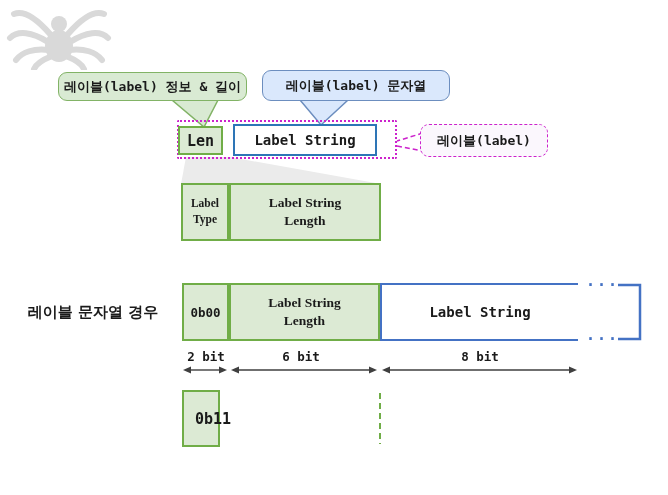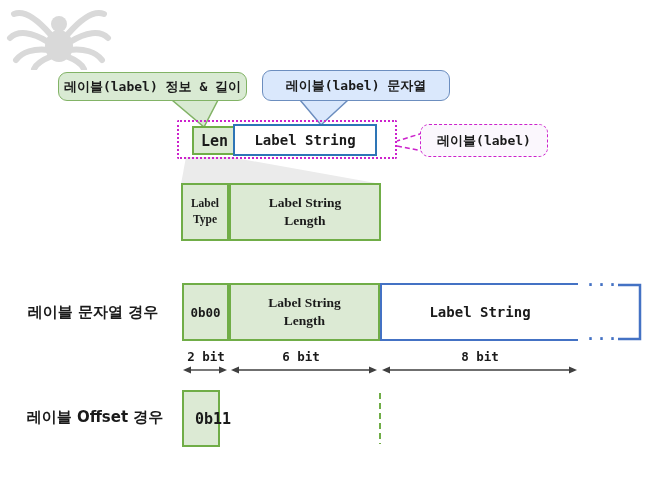--- a/index.html
+++ b/index.html
@@ -13,21 +13,21 @@
   .pre{white-space:pre-line;font-family:Liberation Serif, serif;}
   
   .callout{border-radius:9px;font-weight:bold;font-size:13px;}
   .callout-green{left:58px;top:72px;width:189px;height:29px;background:#d9ead3;border:1.5px solid #82b366;}
   .callout-blue{left:262px;top:70px;width:188px;height:31px;background:#dae8fc;border:1.5px solid #6c8ebf;}
   .callout-pink{left:420px;top:124px;width:128px;height:33px;background:#fbf7fd;border:1.5px dashed #cc22cc;}
   
   .dotted-frame{left:177px;top:120px;width:220px;height:39px;border:2px dotted #cc22cc;border-radius:2px;}
   
   .gbox{background:#dcead4;border:2px solid #70ad47;font-weight:bold;}
-  .len-box{left:192px;top:126px;width:45px;height:29px;font-size:15px;}
+  .len-box{left:178px;top:126px;width:45px;height:29px;font-size:15px;}
   .lstring-box{left:233px;top:124px;width:144px;height:32px;background:#ffffff;border:2px solid #2e75b6;font-weight:bold;font-size:14px;}
   .ltype-box{left:181px;top:183px;width:48px;height:58px;font-size:11.5px;line-height:1.35;}
   .lslen-box{left:229px;top:183px;width:152px;height:58px;font-size:13.5px;line-height:1.35;}
   .b00-box{left:182px;top:283px;width:47px;height:58px;font-size:12.5px;}
   .mid-lslen{left:229px;top:283px;width:151px;height:58px;font-size:13.5px;line-height:1.35;}
   .mid-open{left:380px;top:283px;width:198px;height:58px;background:#ffffff;
     border-top:2px solid #4472c4;border-bottom:2px solid #4472c4;border-left:2px solid #4472c4;
     font-weight:bold;font-size:14px;}
   .b11-box{left:182px;top:390px;width:38px;height:57px;font-size:15px;padding-left:24px;}
   .offset-box{left:229px;top:390px;width:349px;height:57px;background:#dfecd8;border:2px solid #5b9bd5;font-weight:bold;font-size:14.5px;}
@@ -123,16 +123,15 @@
   <div class="abs mid-open center">
     <span>Label String</span>
   </div>
   <div class="abs dots dots-top">...</div>
   <div class="abs dots dots-bottom">...</div>
 
   <div class="abs bit-label bit-2 center">2 bit</div>
   <div class="abs bit-label bit-6 center">6 bit</div>
   <div class="abs bit-label bit-8 center">8 bit</div>
 
-  <div class="abs row-label row-label-offset center">레이블 Offset 경우</div>
   <div class="abs gbox b11-box center">0b11</div>
 
 </div>
 
 </body></html>

